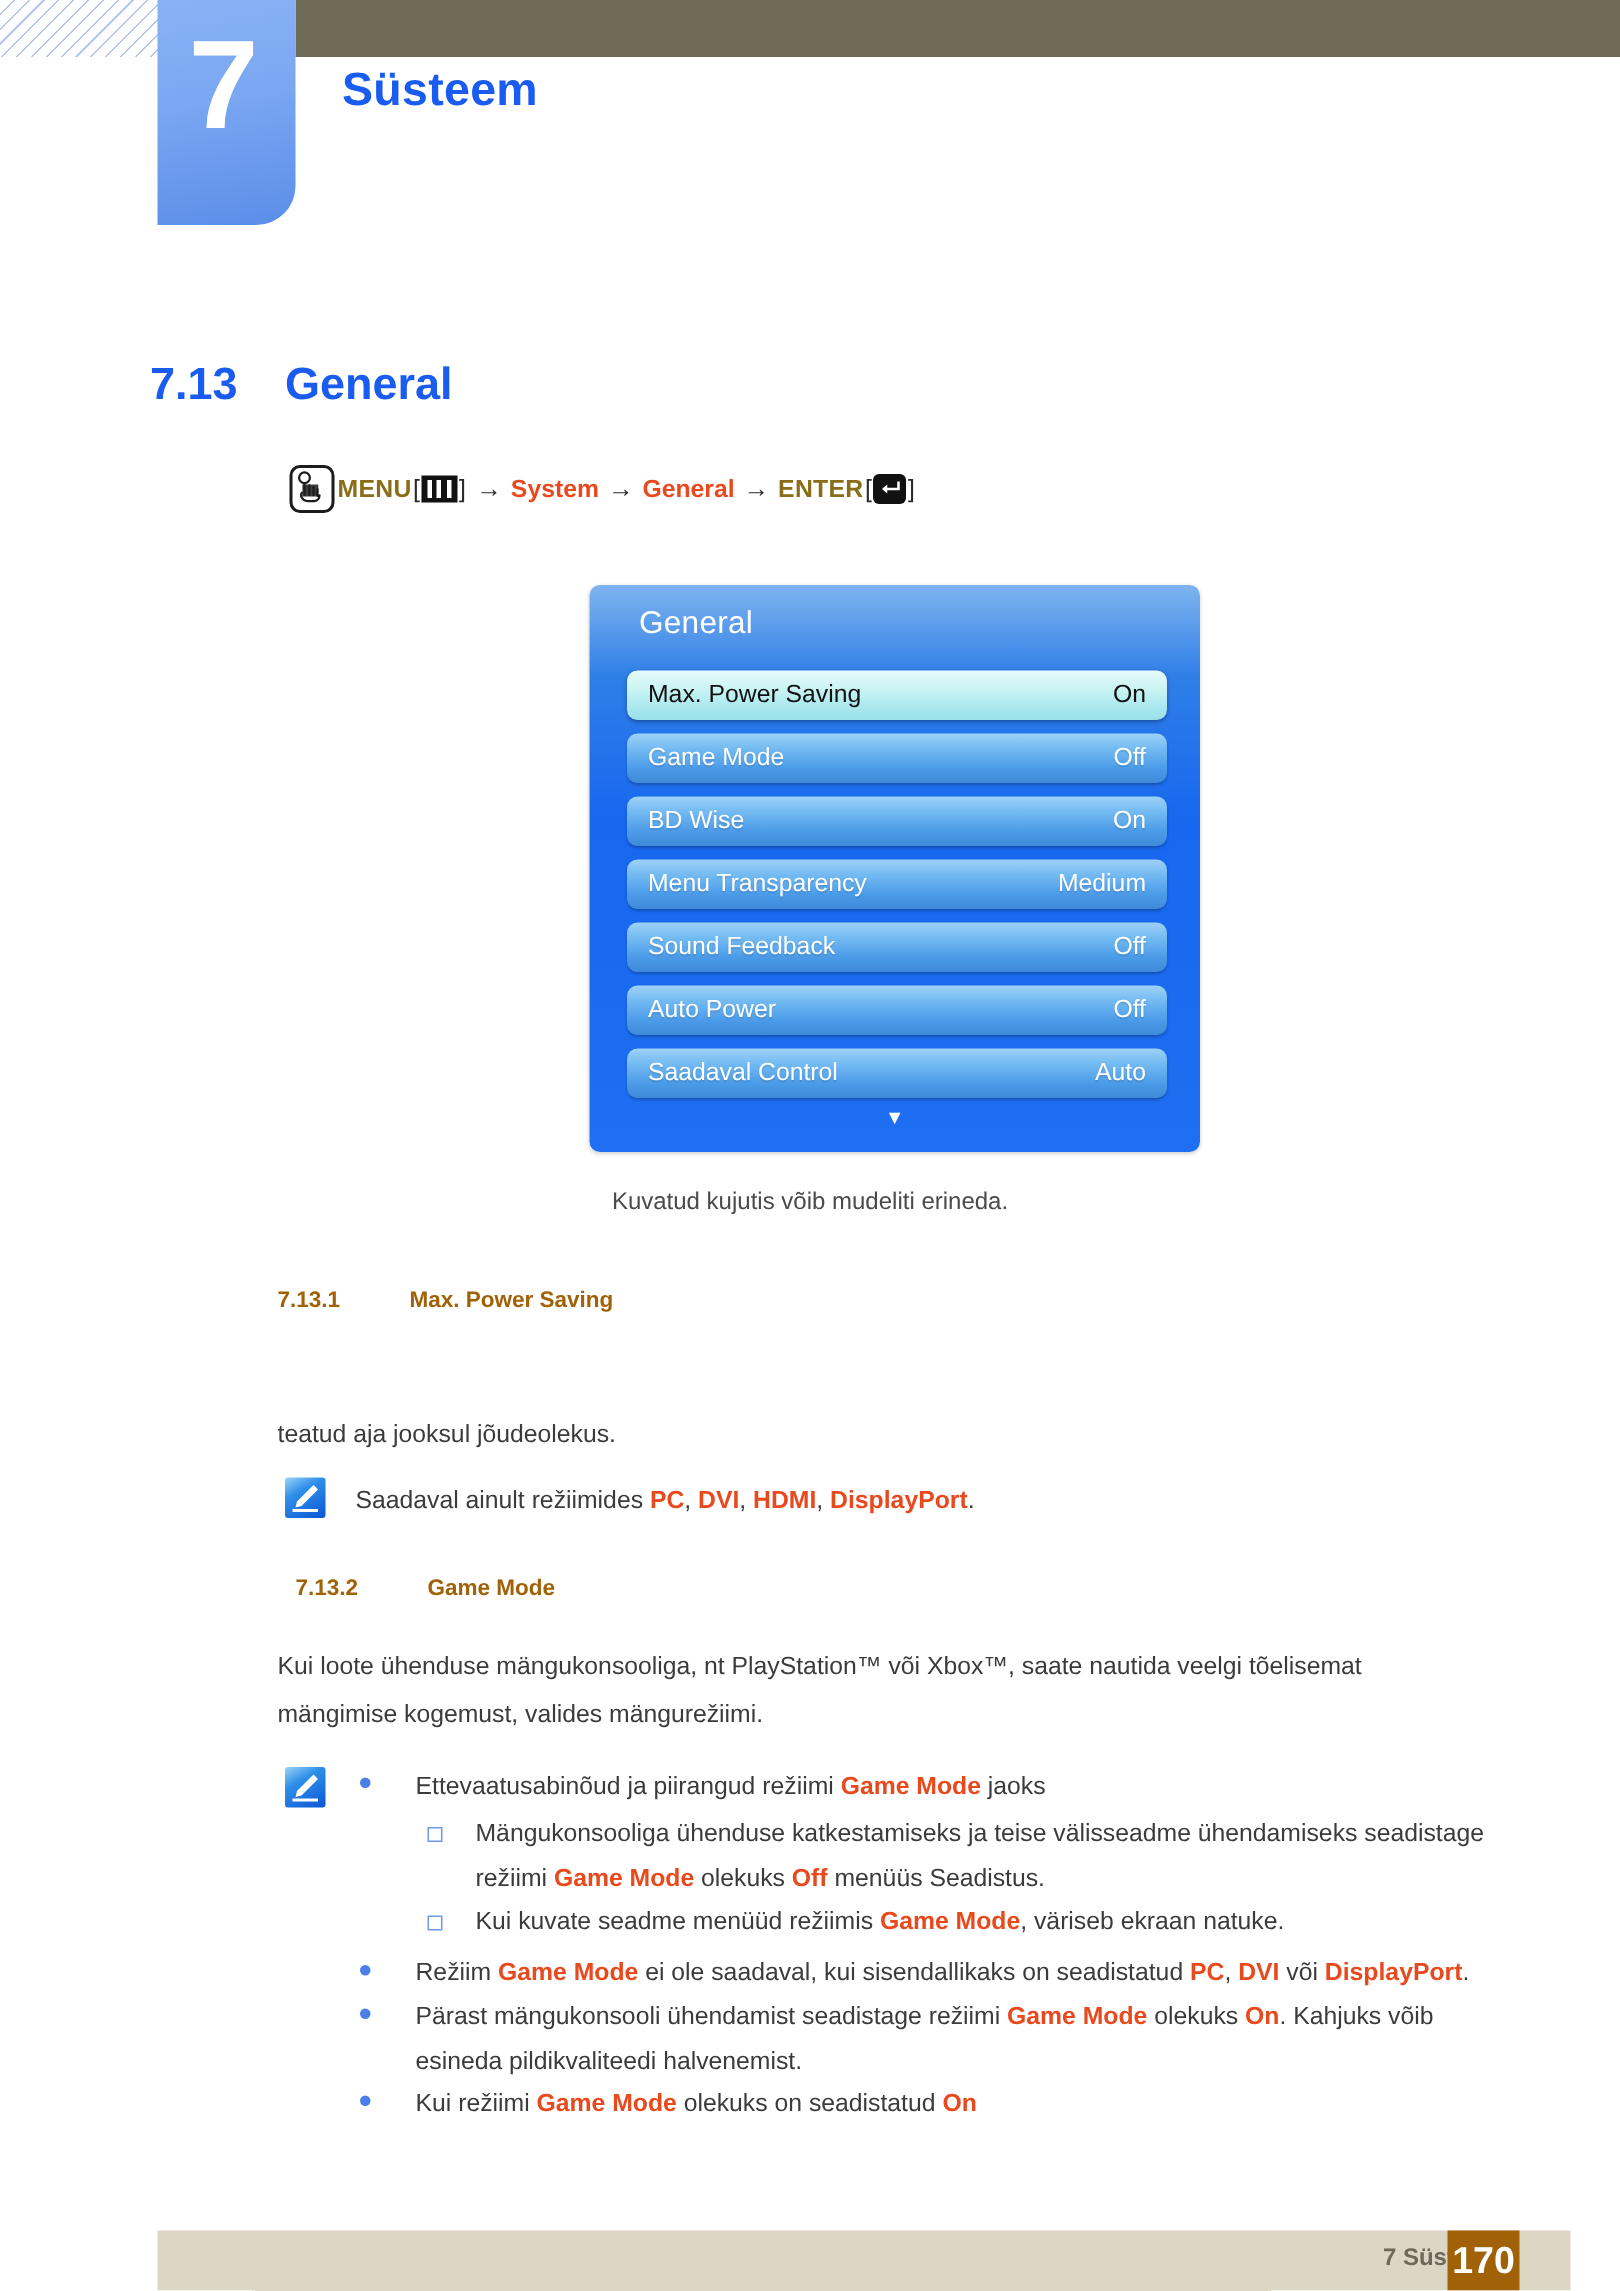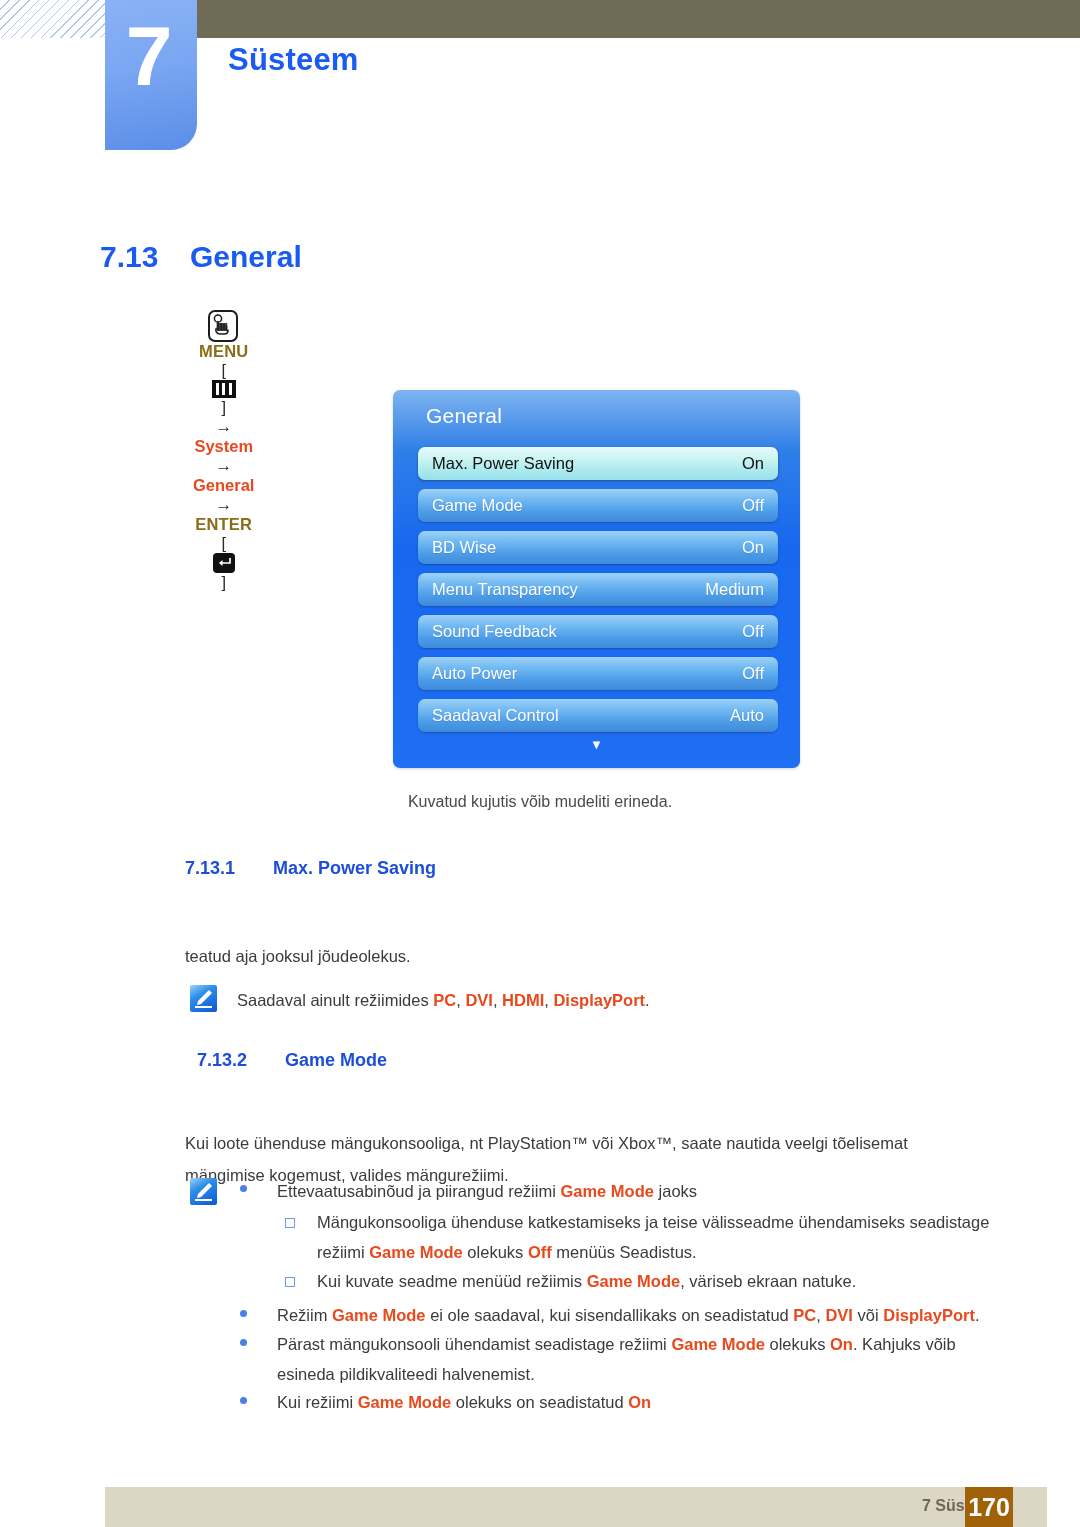--- a/index.html
+++ b/index.html
@@ -75,21 +75,20 @@
 
   
   .menu-path {
     position: absolute;
     left: 193px; top: 310px;
     display: flex;
     align-items: center;
     font-size: 16.5px;
     font-weight: bold;
     white-space: nowrap;
-    flex-direction: column;
   }
   .touch-icon {
     width: 26px; height: 28px;
     border: 2px solid #1c1c1c;
     border-radius: 7px;
     display: inline-block;
     position: relative;
     margin-right: 2px;
     background: #fff;
     flex: none;
@@ -182,23 +181,23 @@
     left: 0; top: 793px;
     width: 1080px;
     text-align: center;
     font-size: 16px;
     color: #4a4a4a;
   }
 
   
   .subsec {
     position: absolute;
-    font-size: 18px;
-    font-weight: bold;
-    color: #1d4ed8;
+    font-size: 15px;
+    font-weight: bold;
+    color: #a16207;
   }
   .subsec .num { display: inline-block; min-width: 88px; }
 
   .para {
     position: absolute;
     font-size: 16.5px;
     line-height: 32px;
     color: #3b3b3b;
   }
 
@@ -356,21 +355,21 @@
     <path d="M2 19 L19 19" stroke="#ffffff" stroke-width="2"></path>
   </svg>
 </div>
 <div class="noteline" style="left:237px; top:985px;">
   <span>Saadaval ainult režiimides </span><span class="hl">PC</span><span>, </span><span class="hl">DVI</span><span>, </span><span class="hl">HDMI</span><span>, </span><span class="hl">DisplayPort</span><span>.</span>
 </div>
 
 <div class="subsec" style="left:197px; top:1050px;">
   <span class="num">7.13.2</span><span>Game Mode</span>
 </div>
-<div class="para" style="left:185px; top:1095px; width:820px;margin-top:32px;">
+<div class="para" style="left:185px; top:1095px; width:820px;">
   <span>Kui loote ühenduse mängukonsooliga, nt PlayStation™ või Xbox™, saate nautida veelgi tõelisemat</span><br>
   <span>mängimise kogemust, valides mängurežiimi.</span>
 </div>
 
 <div class="noteicon" style="left:190px; top:1178px;">
   <svg width="21" height="21" viewBox="0 0 21 21">
     <path d="M16 2 L19 5 L8 16 L4 17 L5 13 Z" fill="#ffffff"></path>
     <path d="M2 19 L19 19" stroke="#ffffff" stroke-width="2"></path>
   </svg>
 </div>

